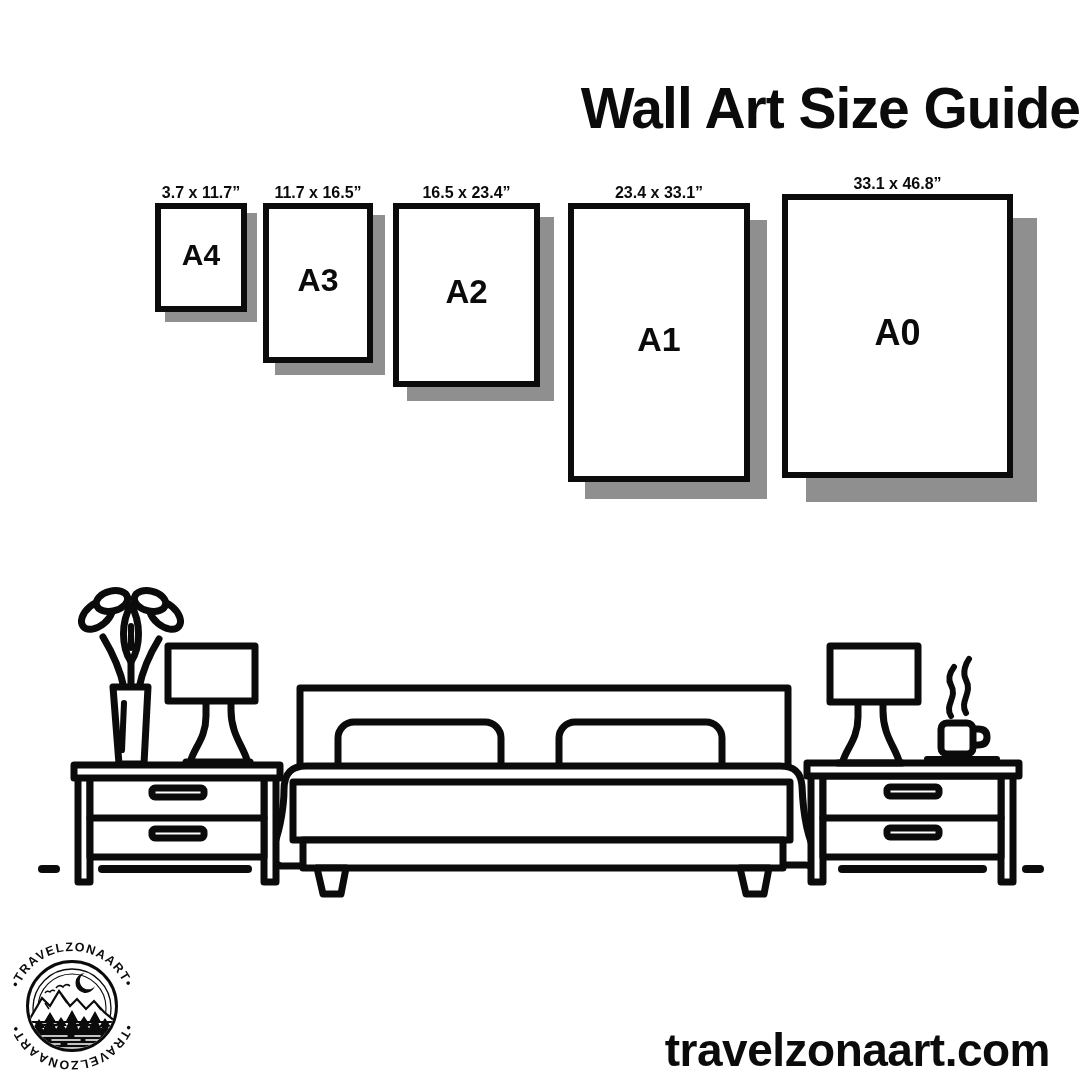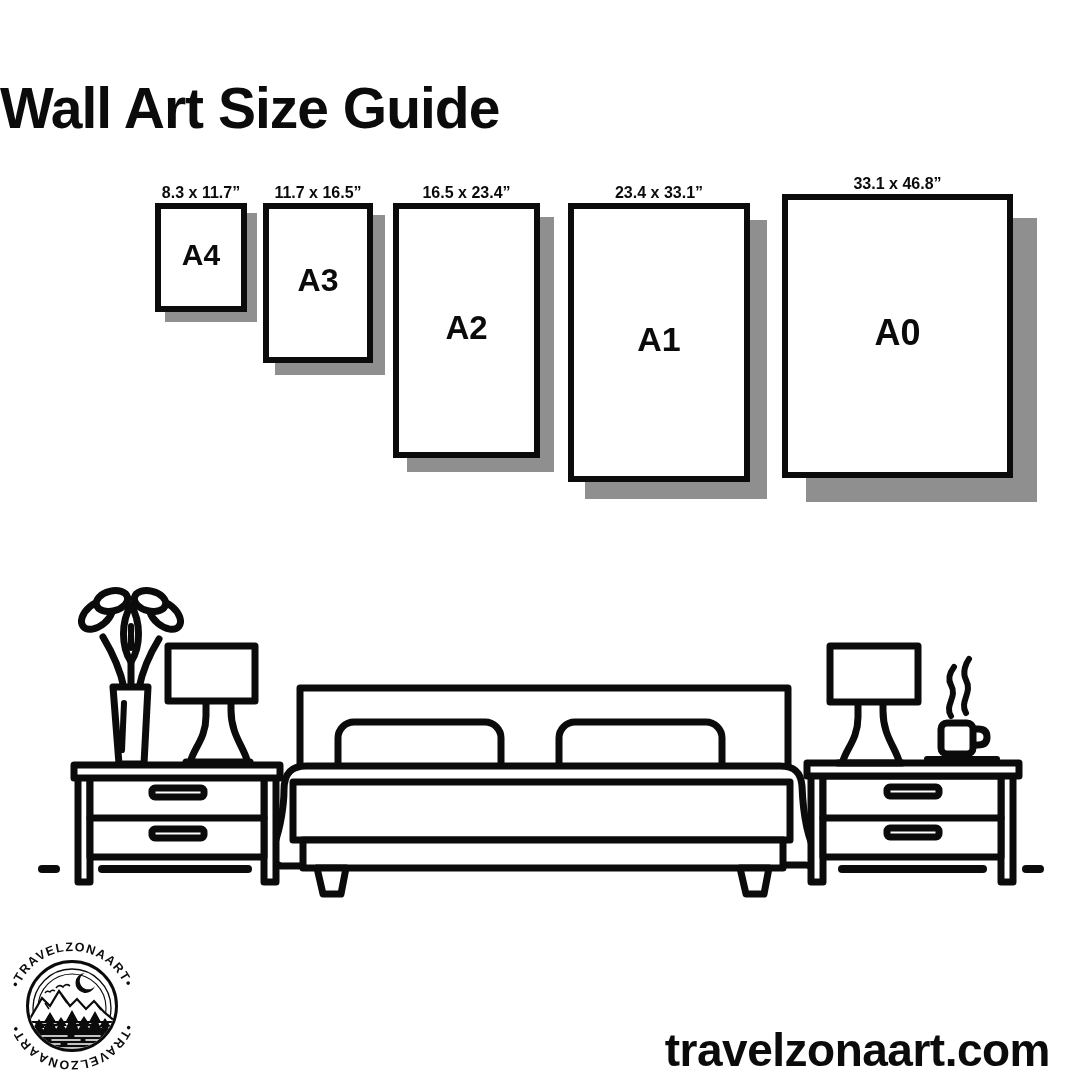--- a/index.html
+++ b/index.html
@@ -1,21 +1,21 @@
 <!DOCTYPE html>
 <html><head>
 <meta charset="utf-8">
 <style>
   html,body{margin:0;padding:0;background:#fff;}
   body{
     position:relative;width:1080px;height:1080px;overflow:hidden;
     font-family:"Liberation Sans",sans-serif;color:#0b0b0b;
   }
   .title{
-    position:absolute;top:42px;left:0;width:1080px;text-align:left;
+    position:absolute;top:42px;left:0;width:1080px;text-align:right;
     font-size:57px;font-weight:800;letter-spacing:-1px;line-height:1;
   }
   .size-stage{position:absolute;left:0;top:0;width:1080px;height:600px;}
   .size-box{
     position:absolute;background:#fff;border:6px solid #0b0b0b;box-sizing:border-box;
     display:flex;align-items:center;justify-content:center;
   }
   .size-code{font-weight:700;transform:translateY(-3px);}
   .size-label{
     position:absolute;bottom:100%;margin-bottom:7px;left:50%;transform:translateX(-50%);
@@ -28,28 +28,28 @@
     font-size:46px;font-weight:800;letter-spacing:-0.5px;margin-top:21px;
   }
 </style>
 </head>
 <body>
 
 <h1 class="title">Wall Art Size Guide</h1>
 
 <div class="size-stage">
   <div class="size-box" style="left: 155px; top: 203px; width: 92px; height: 109px; box-shadow: rgb(143, 143, 143) 10px 10px 0px 0px; font-size: 30px;">
-    <span class="size-label">8.3 x 11.7”</span>
+    <span class="size-label">3.7 x 11.7”</span>
     <span class="size-code">A4</span>
   </div>
   <div class="size-box" style="left: 263px; top: 203px; width: 110px; height: 160px; box-shadow: rgb(143, 143, 143) 12px 12px 0px 0px; font-size: 32px;">
     <span class="size-label">11.7 x 16.5”</span>
     <span class="size-code">A3</span>
   </div>
-  <div class="size-box" style="left: 393px; top: 203px; width: 147px; height: 255px; box-shadow: rgb(143, 143, 143) 14px 14px 0px 0px; font-size: 33px;">
+  <div class="size-box" style="left: 393px; top: 203px; width: 147px; height: 184px; box-shadow: rgb(143, 143, 143) 14px 14px 0px 0px; font-size: 33px;">
     <span class="size-label">16.5 x 23.4”</span>
     <span class="size-code">A2</span>
   </div>
   <div class="size-box" style="left: 568px; top: 203px; width: 182px; height: 279px; box-shadow: rgb(143, 143, 143) 17px 17px 0px 0px; font-size: 34px;">
     <span class="size-label">23.4 x 33.1”</span>
     <span class="size-code">A1</span>
   </div>
   <div class="size-box" style="left: 782px; top: 194px; width: 231px; height: 284px; box-shadow: rgb(143, 143, 143) 24px 24px 0px 0px; font-size: 36px;">
     <span class="size-label">33.1 x 46.8”</span>
     <span class="size-code">A0</span>

